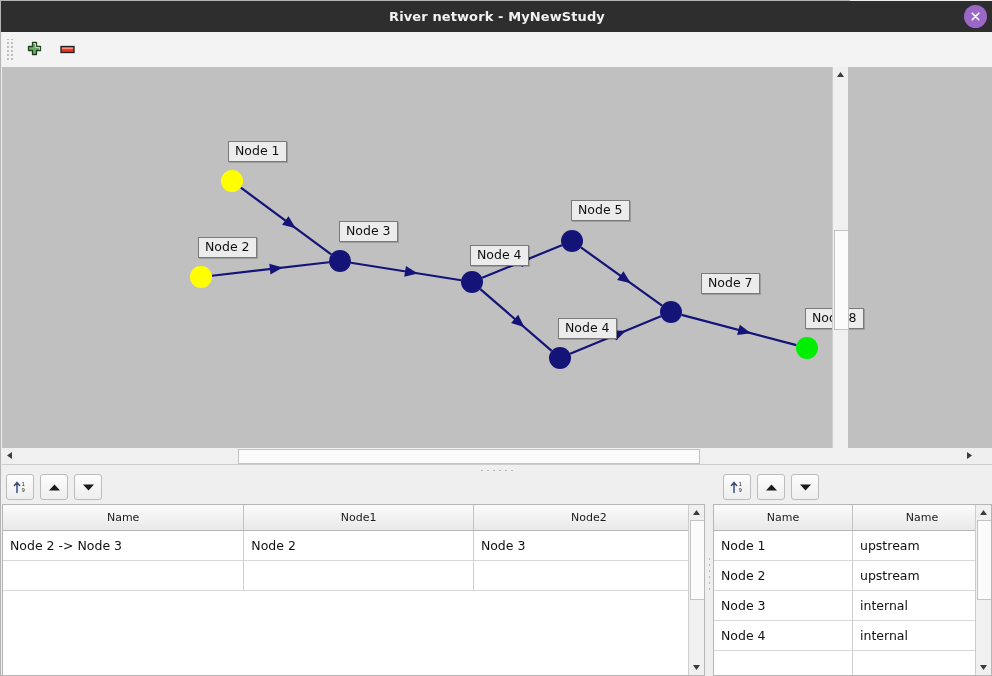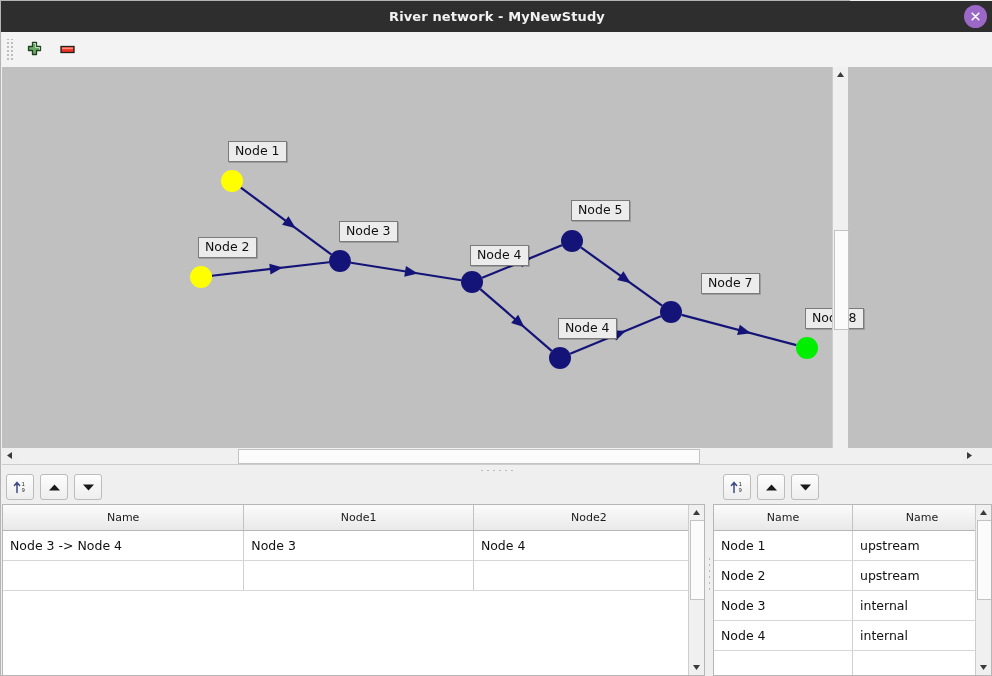--- a/index.html
+++ b/index.html
@@ -225,23 +225,23 @@
           </colgroup>
         <thead>
             <tr>
               <th>Name</th>
               <th>Node1</th>
               <th>Node2</th>
             </tr>
           </thead>
         <tbody>
             <tr>
-              <td>Node 3 -&gt; Node 4</td>
+              <td>Node 2 -&gt; Node 3</td>
+              <td>Node 2</td>
               <td>Node 3</td>
-              <td>Node 4</td>
             </tr>
             <tr>
               <td></td>
               <td></td>
               <td></td>
             </tr>
           </tbody>
       </table>
       <div class="tbl-scroll-v">
         <div class="sb-arrow" style="top:0;left:0">

